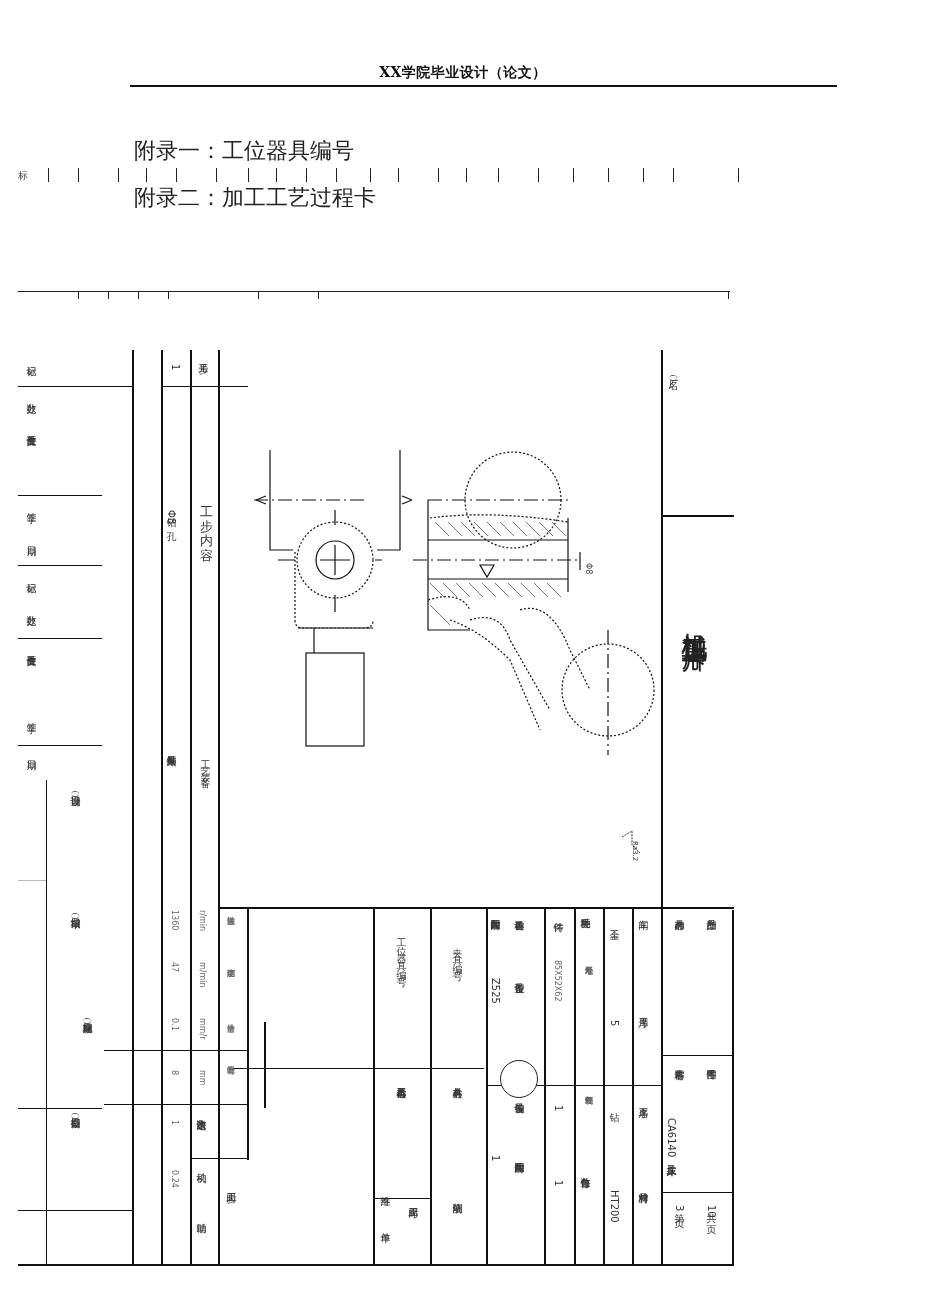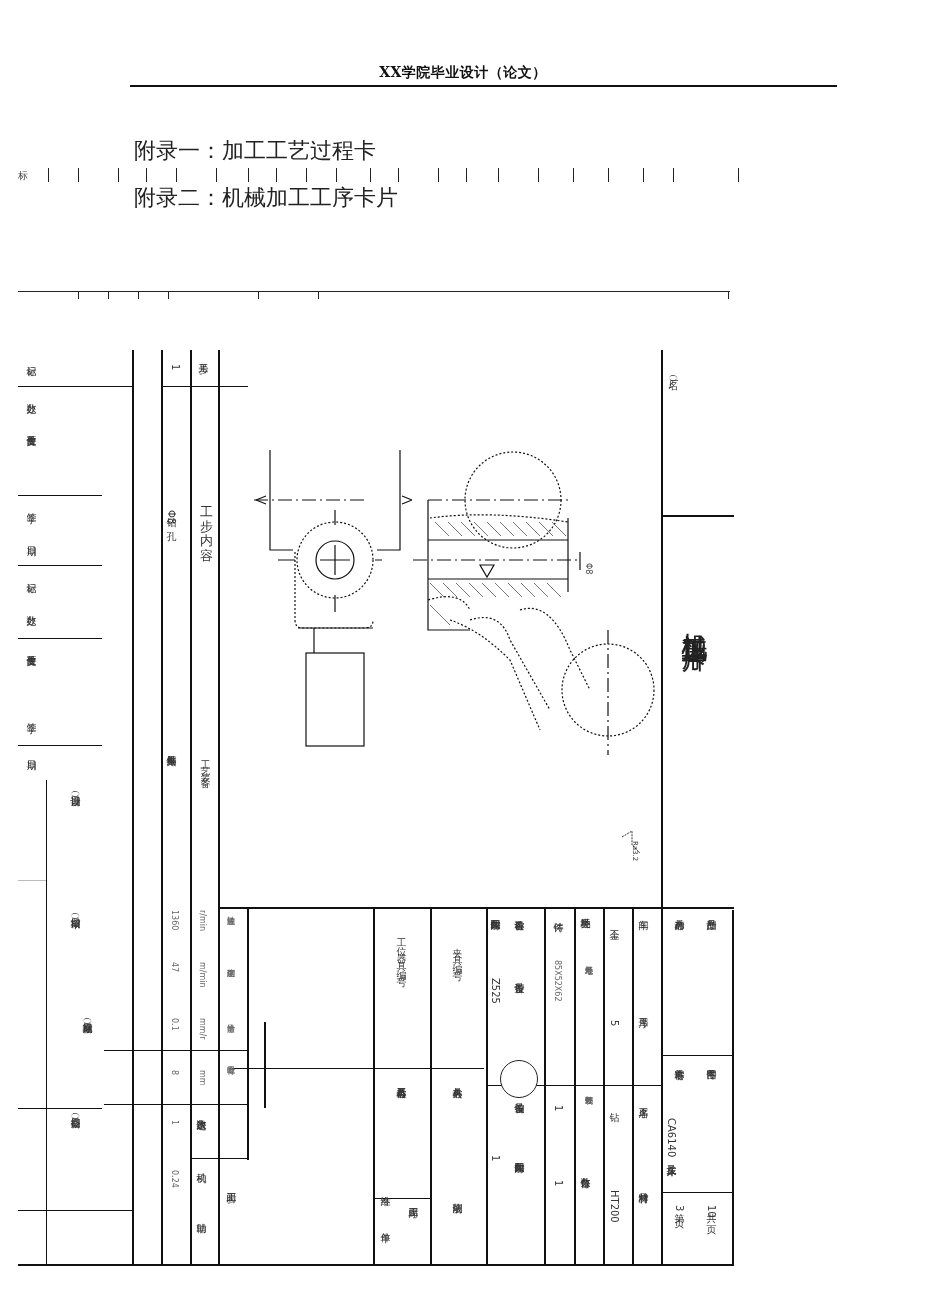--- a/index.html
+++ b/index.html
@@ -21,21 +21,21 @@
   .vt.xs{font-size:8px;letter-spacing:0;color:#666;}
   .vt.big{font-size:26px;letter-spacing:2px;color:#222;}
   svg{position:absolute;overflow:visible;}
 </style>
 </head>
 <body>
 
 <div class="abs hdr-title">XX学院毕业设计（论文）</div>
 <div class="abs hdr-rule"></div>
 
-<div class="abs app-title" style="top:136px;">附录一：加工工艺过程卡</div>
+<div class="abs app-title" style="top:136px;">附录一：工位器具编号</div>
 
 <div class="abs ghost-row">
   <span style="left:0;border:none;font-size:10px;color:#444;" class="t">标</span>
   <span style="left:30px"></span>
     <span style="left:60px"></span>
     <span style="left:100px"></span>
   <span style="left:128px"></span>
     <span style="left:158px"></span>
     <span style="left:198px"></span>
   <span style="left:230px"></span>
@@ -48,21 +48,21 @@
     <span style="left:448px"></span>
     <span style="left:480px"></span>
   <span style="left:520px"></span>
     <span style="left:555px"></span>
     <span style="left:590px"></span>
   <span style="left:625px"></span>
     <span style="left:655px"></span>
     <span style="left:720px"></span>
 </div>
 
-<div class="abs app-title" style="top:183px;">附录二：机械加工工序卡片</div>
+<div class="abs app-title" style="top:183px;">附录二：加工工艺过程卡</div>
 
 <div class="abs ghost-line"></div>
 <div class="abs ghost-ticks">
   <span style="left:78px"></span>
     <span style="left:108px"></span>
     <span style="left:138px"></span>
   <span style="left:168px"></span>
     <span style="left:258px"></span>
     <span style="left:318px"></span>
   <span style="left:728px"></span>

